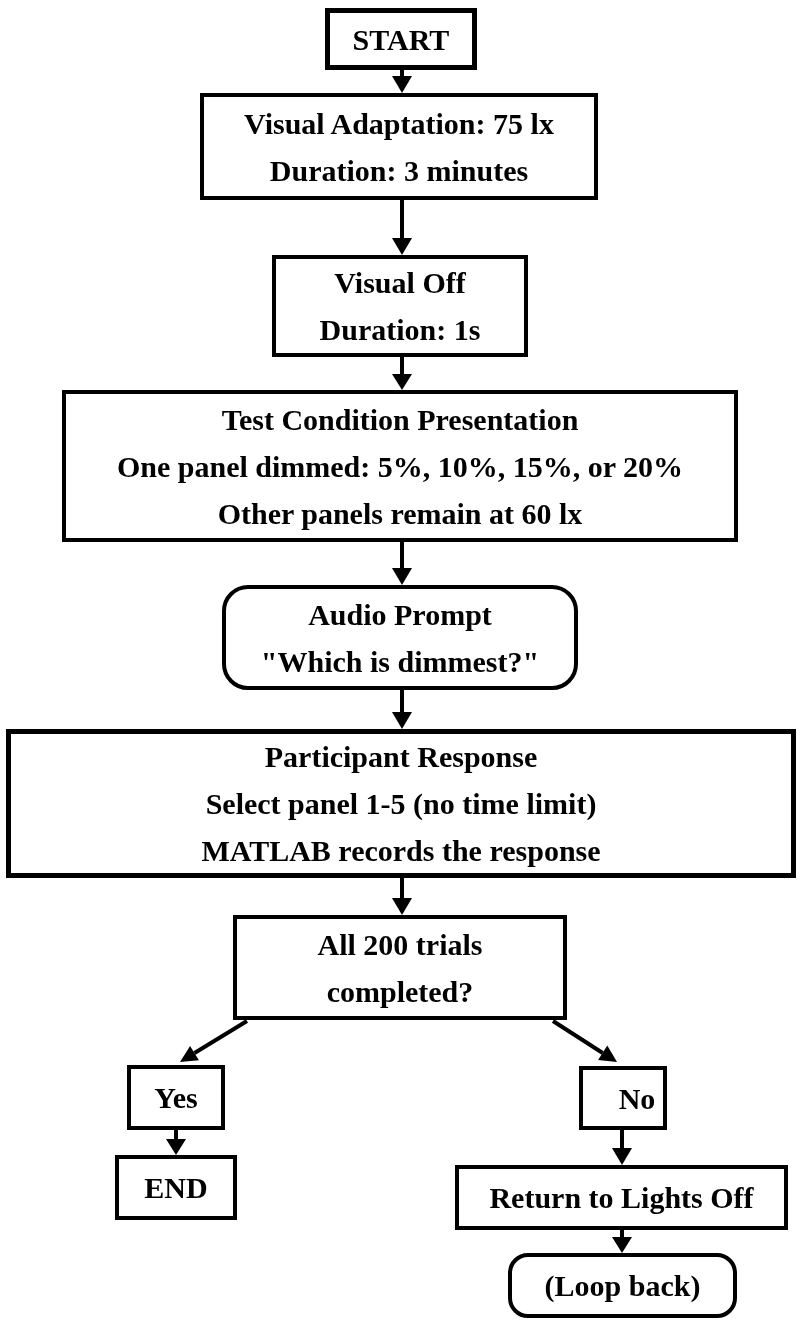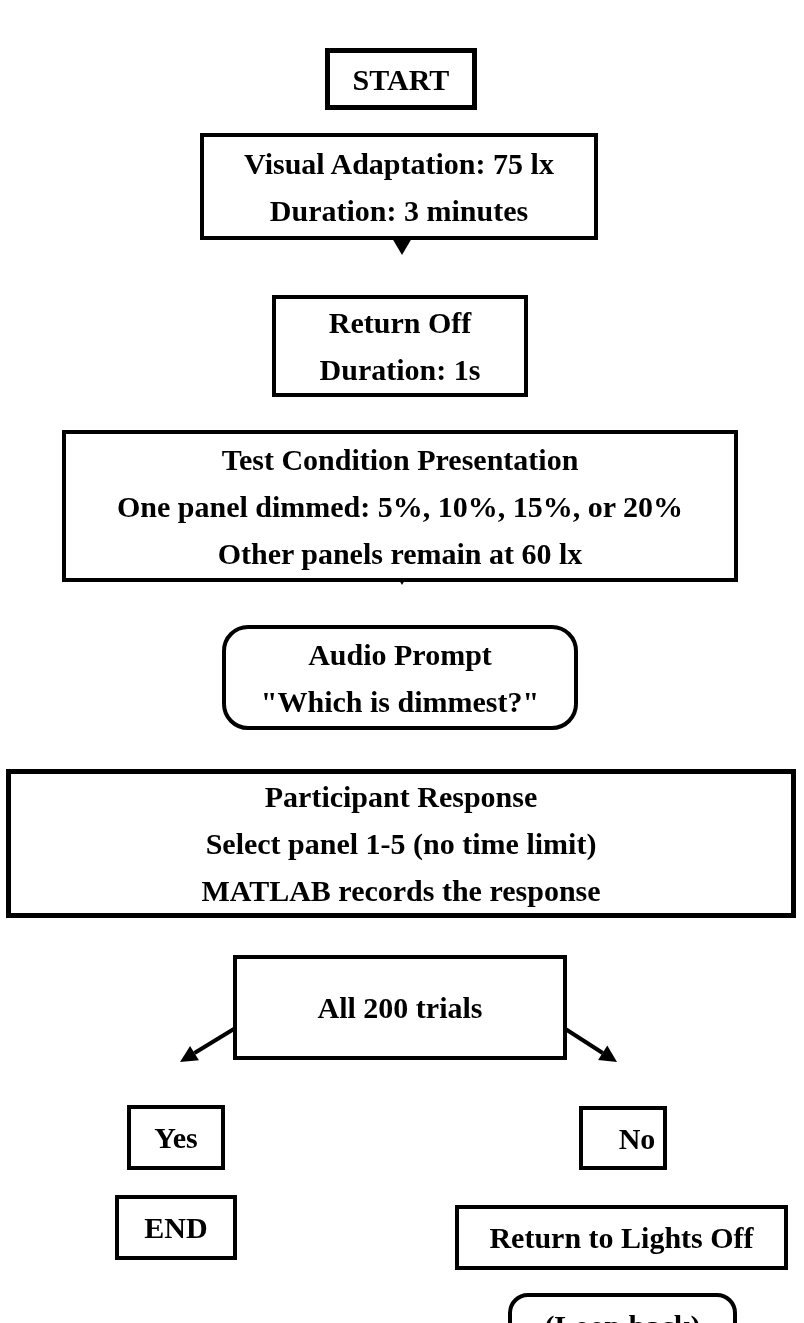--- a/index.html
+++ b/index.html
@@ -24,21 +24,20 @@
     background: #ffffff;
     display: flex;
     flex-direction: column;
     align-items: center;
     justify-content: center;
     text-align: center;
     font-size: 30px;
     font-weight: 600;
     line-height: 47px;
     white-space: nowrap;
-    margin-top: 40px;
   }
   
   #n-start    { left: 325px; top: 8px;    width: 152px; height: 62px; border-width: 5px; }
   #n-adapt    { left: 200px; top: 93px;   width: 398px; height: 107px; }
   #n-lights   { left: 272px; top: 255px;  width: 256px; height: 102px; }
   #n-test     { left: 62px;  top: 390px;  width: 676px; height: 152px; }
   #n-audio    { left: 222px; top: 585px;  width: 356px; height: 105px; border-radius: 26px; }
   #n-response { left: 6px;   top: 729px;  width: 790px; height: 149px; border-width: 5px; }
   #n-trials   { left: 233px; top: 915px;  width: 334px; height: 105px; }
   #n-yes      { left: 127px; top: 1065px; width: 98px;  height: 65px; }
@@ -104,21 +103,21 @@
   <div class="node" id="n-start">
     <div>START</div>
   </div>
 
   <div class="node" id="n-adapt">
     <div>Visual Adaptation: 75 lx</div>
     <div>Duration: 3 minutes</div>
   </div>
 
   <div class="node" id="n-lights">
-    <div>Return Off</div>
+    <div>Visual Off</div>
     <div>Duration: 1s</div>
   </div>
 
   <div class="node" id="n-test">
     <div>Test Condition Presentation</div>
     <div>One panel dimmed: 5%, 10%, 15%, or 20%</div>
     <div>Other panels remain at 60 lx</div>
   </div>
 
   <div class="node" id="n-audio">
@@ -127,20 +126,21 @@
   </div>
 
   <div class="node" id="n-response">
     <div>Participant Response</div>
     <div>Select panel 1-5 (no time limit)</div>
     <div>MATLAB records the response</div>
   </div>
 
   <div class="node" id="n-trials">
     <div>All 200 trials</div>
+    <div>completed?</div>
   </div>
 
   <div class="node" id="n-yes">
     <div>Yes</div>
   </div>
 
   <div class="node" id="n-no">
     <div>No</div>
   </div>
 

